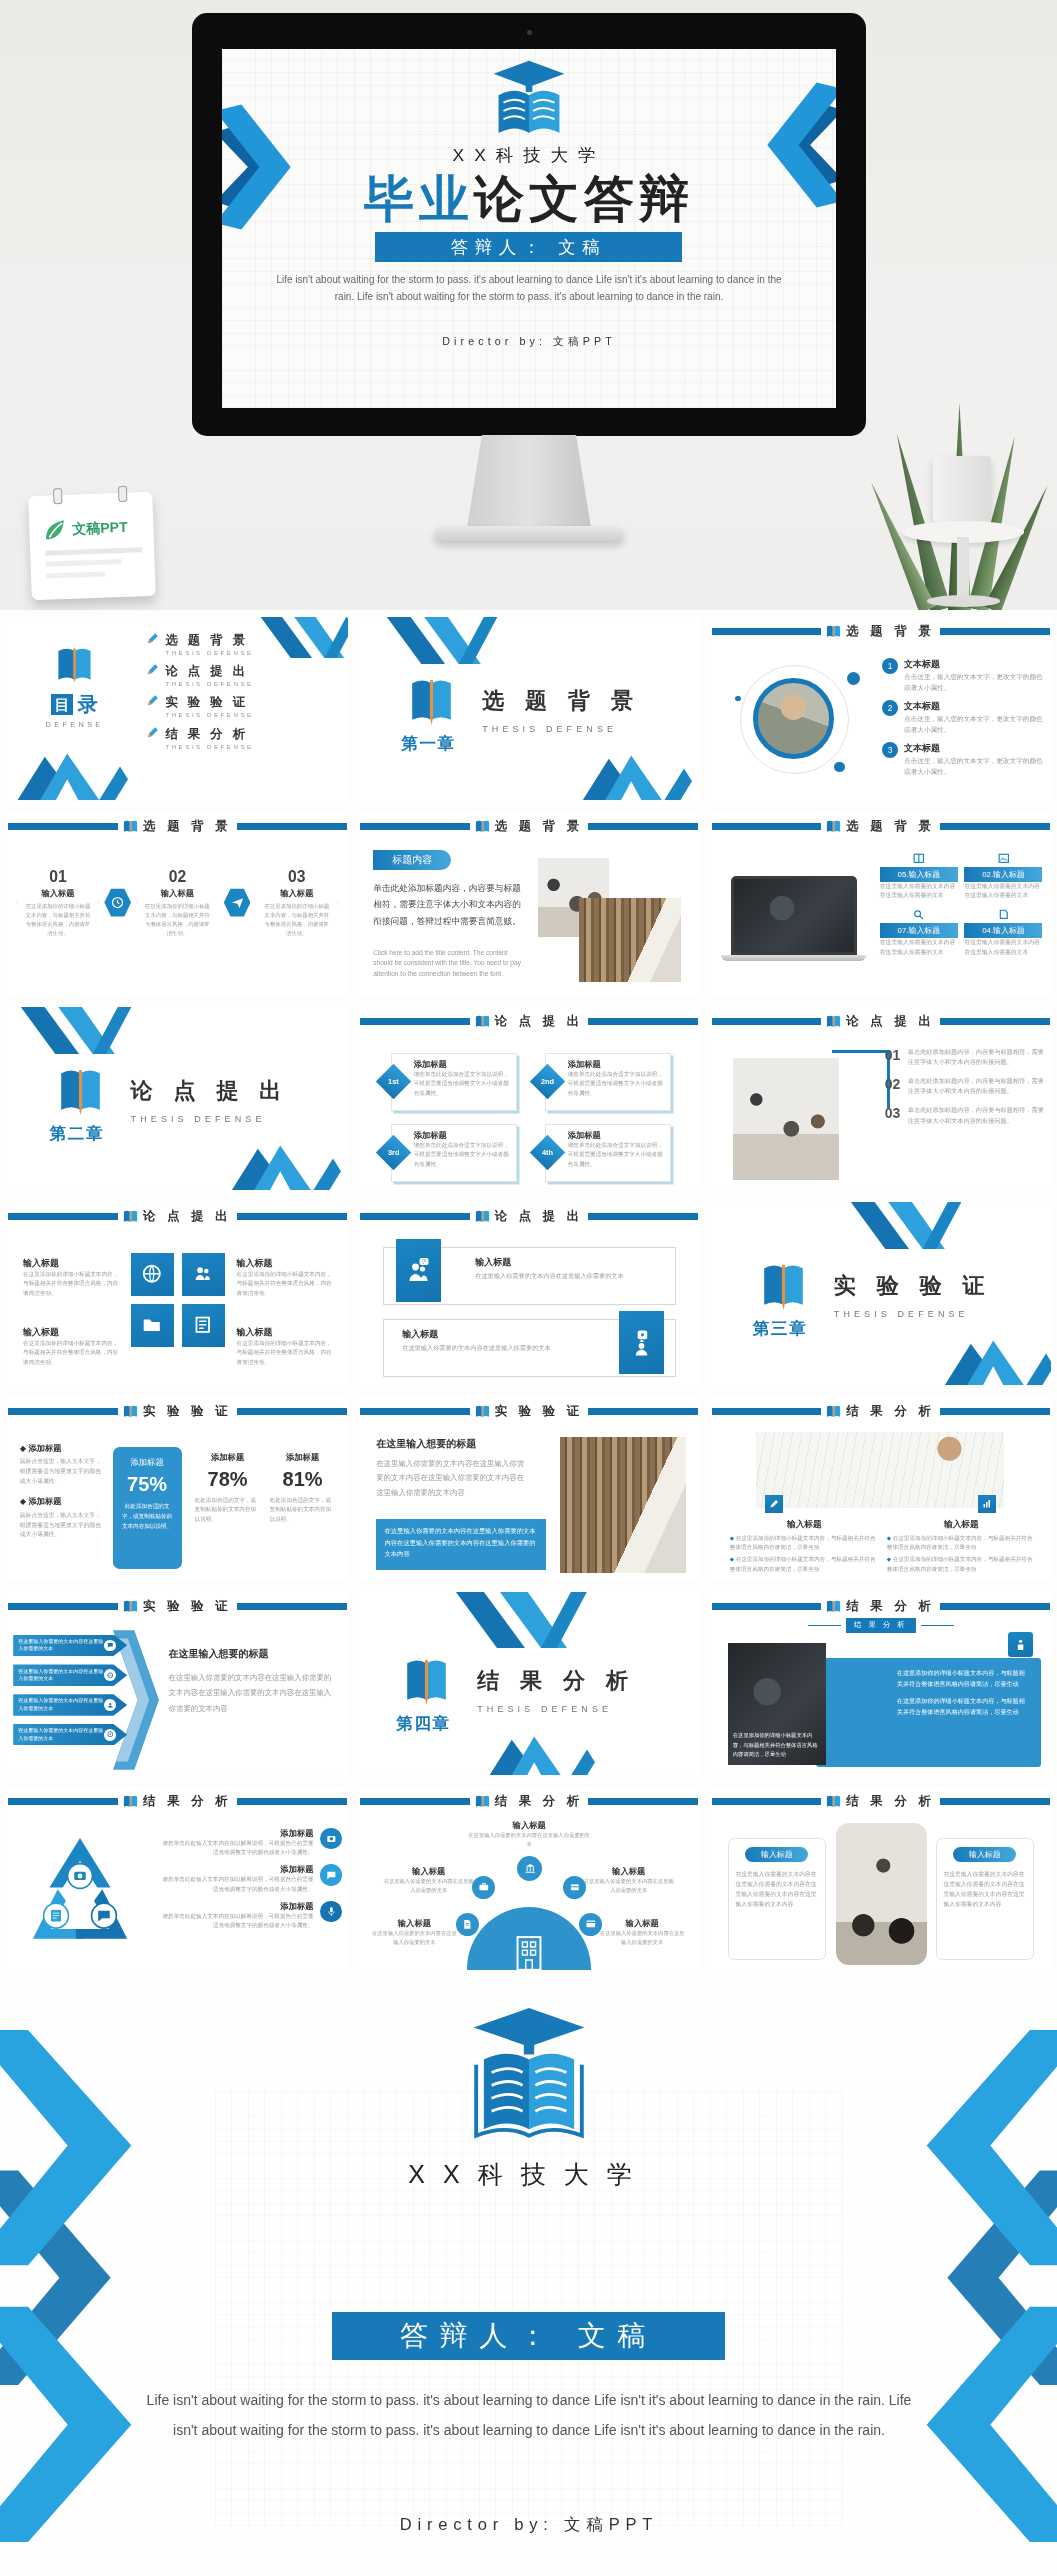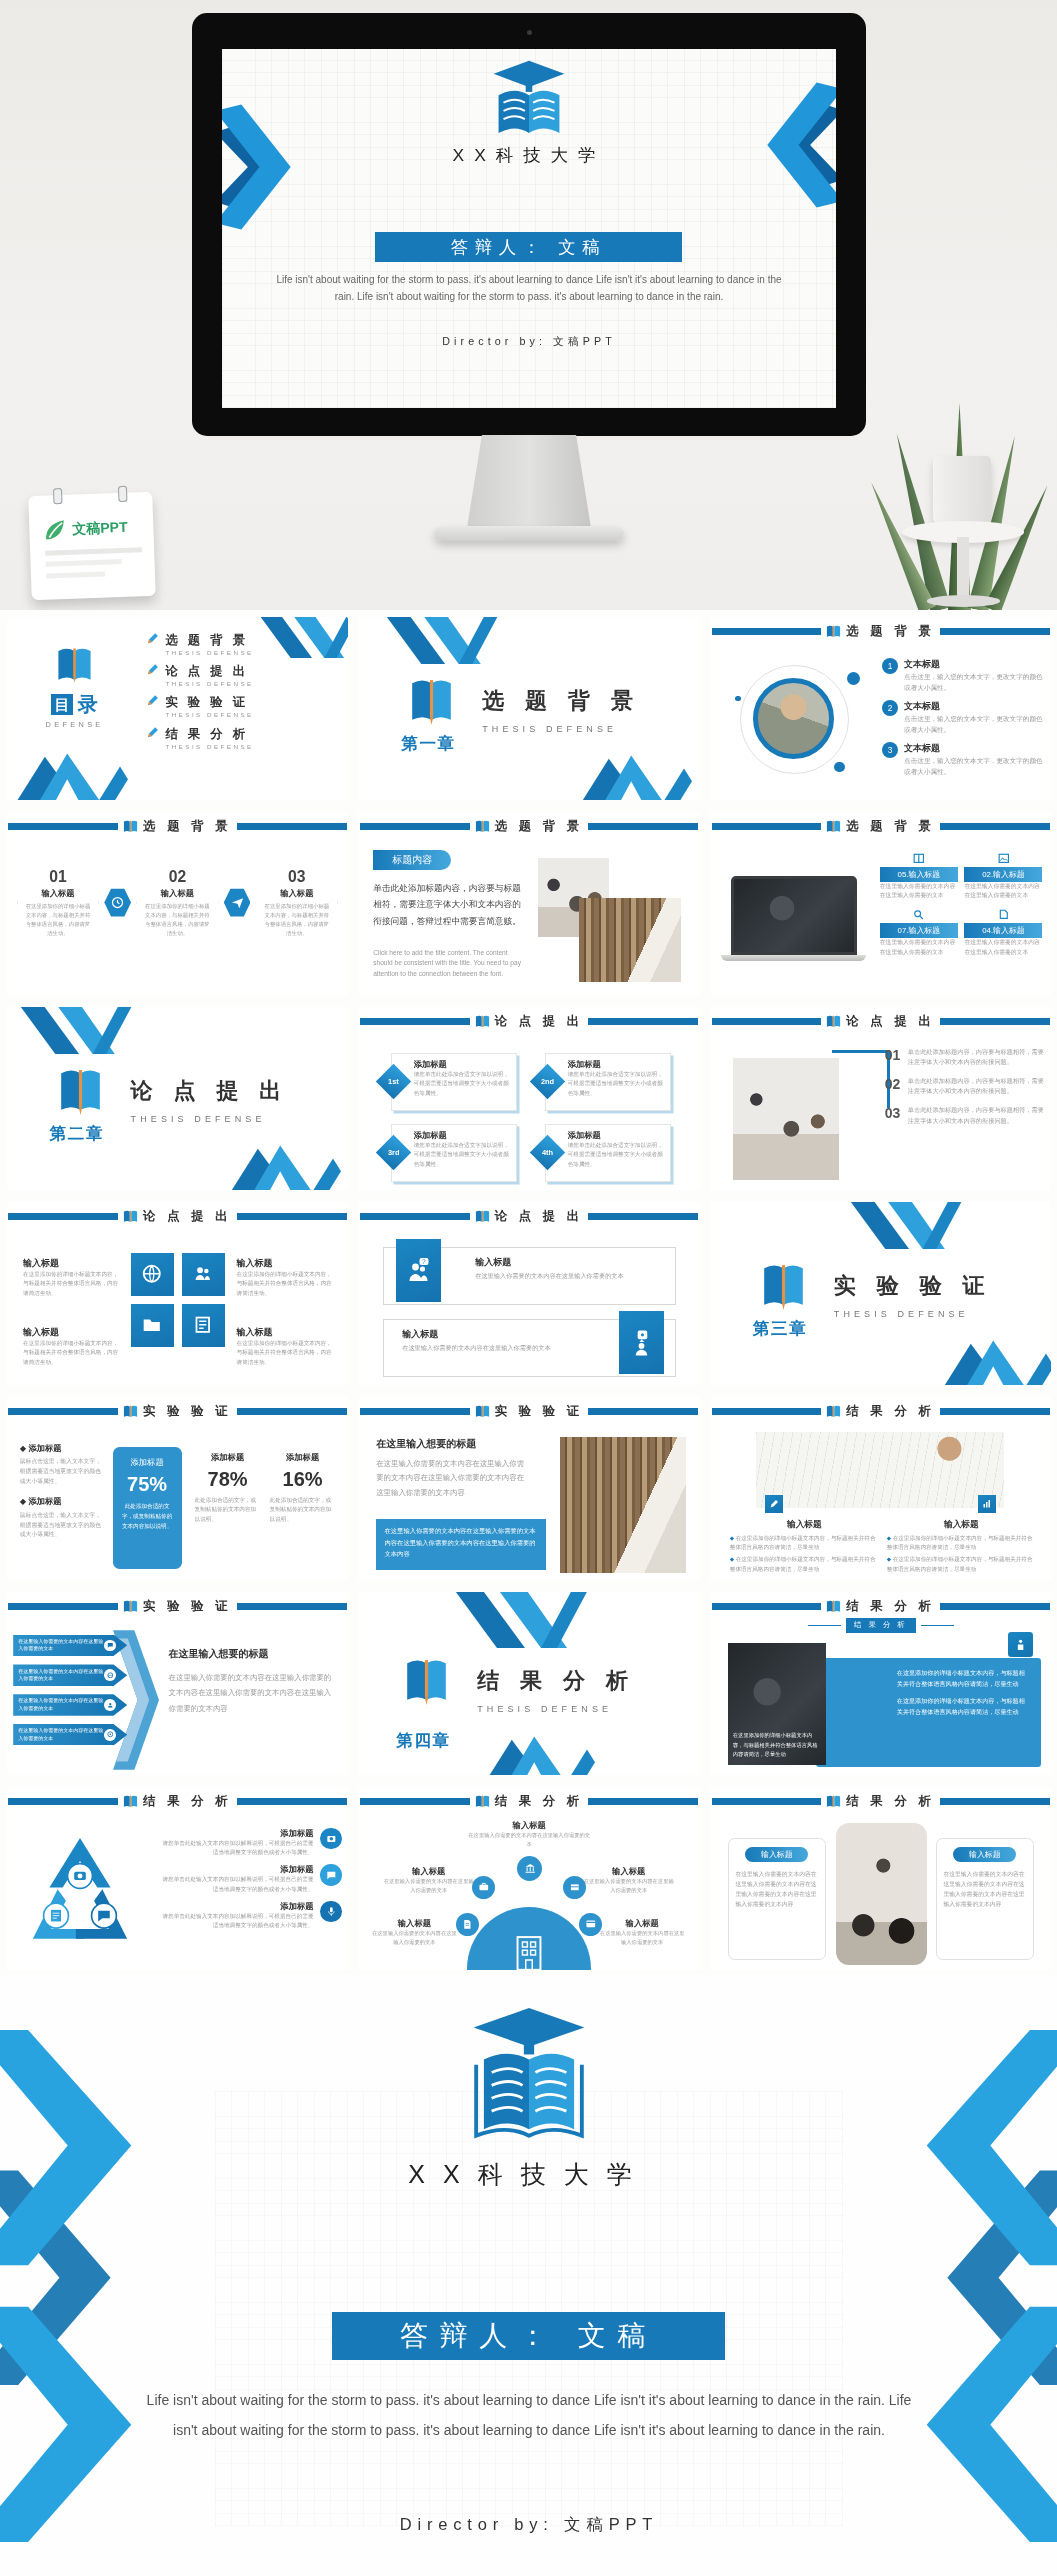--- a/index.html
+++ b/index.html
@@ -94,20 +94,23 @@
         </svg>
         <svg class="abs" style="left:50%;top:10px;margin-left:-37px" width="74" height="79" viewBox="0 0 90 96">
           <polygon points="45,2 88,18 45,34 2,18" fill="#1779b8"></polygon>
           <rect x="41" y="28" width="8" height="12" fill="#1779b8"></rect>
           <path d="M8,44 Q28,33 45,44 L45,90 Q28,79 8,90 Z" fill="#1779b8"></path>
           <path d="M82,44 Q62,33 45,44 L45,90 Q62,79 82,90 Z" fill="#2ea0dc"></path>
           <path d="M14,53 Q29,46 40,53 M14,63 Q29,56 40,63 M14,73 Q29,66 40,73" stroke="#fff" stroke-width="2.4" fill="none"></path>
           <path d="M76,53 Q61,46 50,53 M76,63 Q61,56 50,63 M76,73 Q61,66 50,73" stroke="#fff" stroke-width="2.4" fill="none"></path>
         </svg>
         <div class="abs" style="left:0;right:0;top:94px;text-align:center;font-size:17.4px;letter-spacing:10px;color:#222">XX科技大学</div>
+        <div class="abs" style="left:0;right:0;top:117px;text-align:center;font-size:50px;font-weight:bold;letter-spacing:5px">
+          <span class="hero-title-blue">毕业</span><span style="color:#222">论文答辩</span>
+        </div>
         <div class="abs banner" style="left:50%;top:183px;width:307px;height:30px;margin-left:-154px;line-height:30px;font-size:17.4px;letter-spacing:6.6px">答辩人： 文稿</div>
         <div class="abs" style="left:50px;right:50px;top:223px;text-align:center;font-size:10px;line-height:1.65;color:#666">Life isn't about waiting for the storm to pass. it's about learning to dance Life isn't it's about learning to dance in the rain.  Life isn't about waiting for the storm to pass. it's about learning to dance in the rain.</div>
         <div class="abs" style="left:0;right:0;top:286px;text-align:center;font-size:10.7px;letter-spacing:4.1px;color:#333">Director by: 文稿PPT</div>
       </div>
     </div>
     <div class="stand"></div>
     <div class="standbase"></div>
 
     <div class="calendar">
       <span class="calring" style="left:25px"></span>
@@ -620,21 +623,21 @@
           <div style="font-size:20px;font-weight:bold;margin:5px 0">75%</div>
           <div class="txw" style="font-size:5.6px">此处添加合适的文字，或复制粘贴你的文本内容加以说明。</div>
         </div>
         <div class="abs" style="left:188px;top:55px;width:66px;text-align:center">
           <div class="it" style="font-size:8.3px">添加标题</div>
           <div style="font-size:20px;font-weight:bold;color:#333;margin:5px 0">78%</div>
           <div class="tx" style="font-size:5.6px;text-align:left">此处添加合适的文字，或复制粘贴你的文本内容加以说明。</div>
         </div>
         <div class="abs" style="left:263px;top:55px;width:66px;text-align:center">
           <div class="it" style="font-size:8.3px">添加标题</div>
-          <div style="font-size:20px;font-weight:bold;color:#333;margin:5px 0">16%</div>
+          <div style="font-size:20px;font-weight:bold;color:#333;margin:5px 0">81%</div>
           <div class="tx" style="font-size:5.6px;text-align:left">此处添加合适的文字，或复制粘贴你的文本内容加以说明。</div>
         </div>
       </div>
 
       <div class="slide">
         <div class="hdr">
             <i class="hbar"></i>
             <svg width="15" height="13.2" viewBox="0 0 20 18">
               <path d="M1 2c3-1.5 6-1.5 8 0v14c-2-1.5-5-1.5-8 0z" fill="#1779b8"></path>
               <path d="M19 2c-3-1.5-6-1.5-8 0v14c2-1.5 5-1.5 8 0z" fill="#2ea0dc"></path>
@@ -742,21 +745,21 @@
           <polygon points="4,0 32,0 76,60 48,60" fill="#1473b0"></polygon>
             <polygon points="48,0 76,0 118,60 92,60" fill="#2ea0dc"></polygon>
             <polygon points="92,60 124,0 140,0 108,60" fill="#1b86c3"></polygon>
         </svg>
         <svg class="abs" style="left:43px;top:66px" width="51" height="48" viewBox="0 0 90 92">
           <path d="M8,10 Q28,0 45,10 L45,80 Q28,70 8,80 Z" fill="#1779b8"></path>
             <path d="M82,10 Q62,0 45,10 L45,80 Q62,70 82,80 Z" fill="#2ea0dc"></path>
           <rect x="42" y="4" width="6" height="72" fill="#e8913f"></rect>
             <polygon points="42,76 48,76 45,90" fill="#e8913f"></polygon>
         </svg>
-        <div class="abs chapnum" style="left:38px;top:138px">第四章</div>
+        <div class="abs chapnum" style="left:38px;top:121px">第四章</div>
         <div class="abs" style="left:119px;top:74px">
           <div class="chapttl">结 果 分 析</div>
           <div class="chapsub">THESIS DEFENSE</div>
         </div>
         <svg class="abs" style="right:99px;bottom:-8.3px" width="124" height="48" viewBox="0 0 140 60">
           <polygon points="2,60 36,6 58,36 44,60" fill="#1473b0"></polygon>
             <polygon points="30,60 64,2 104,60 78,60 64,34 50,60" fill="#2ea0dc"></polygon>
             <polygon points="104,60 130,18 140,34 124,60" fill="#1b86c3"></polygon>
         </svg>
       </div>

